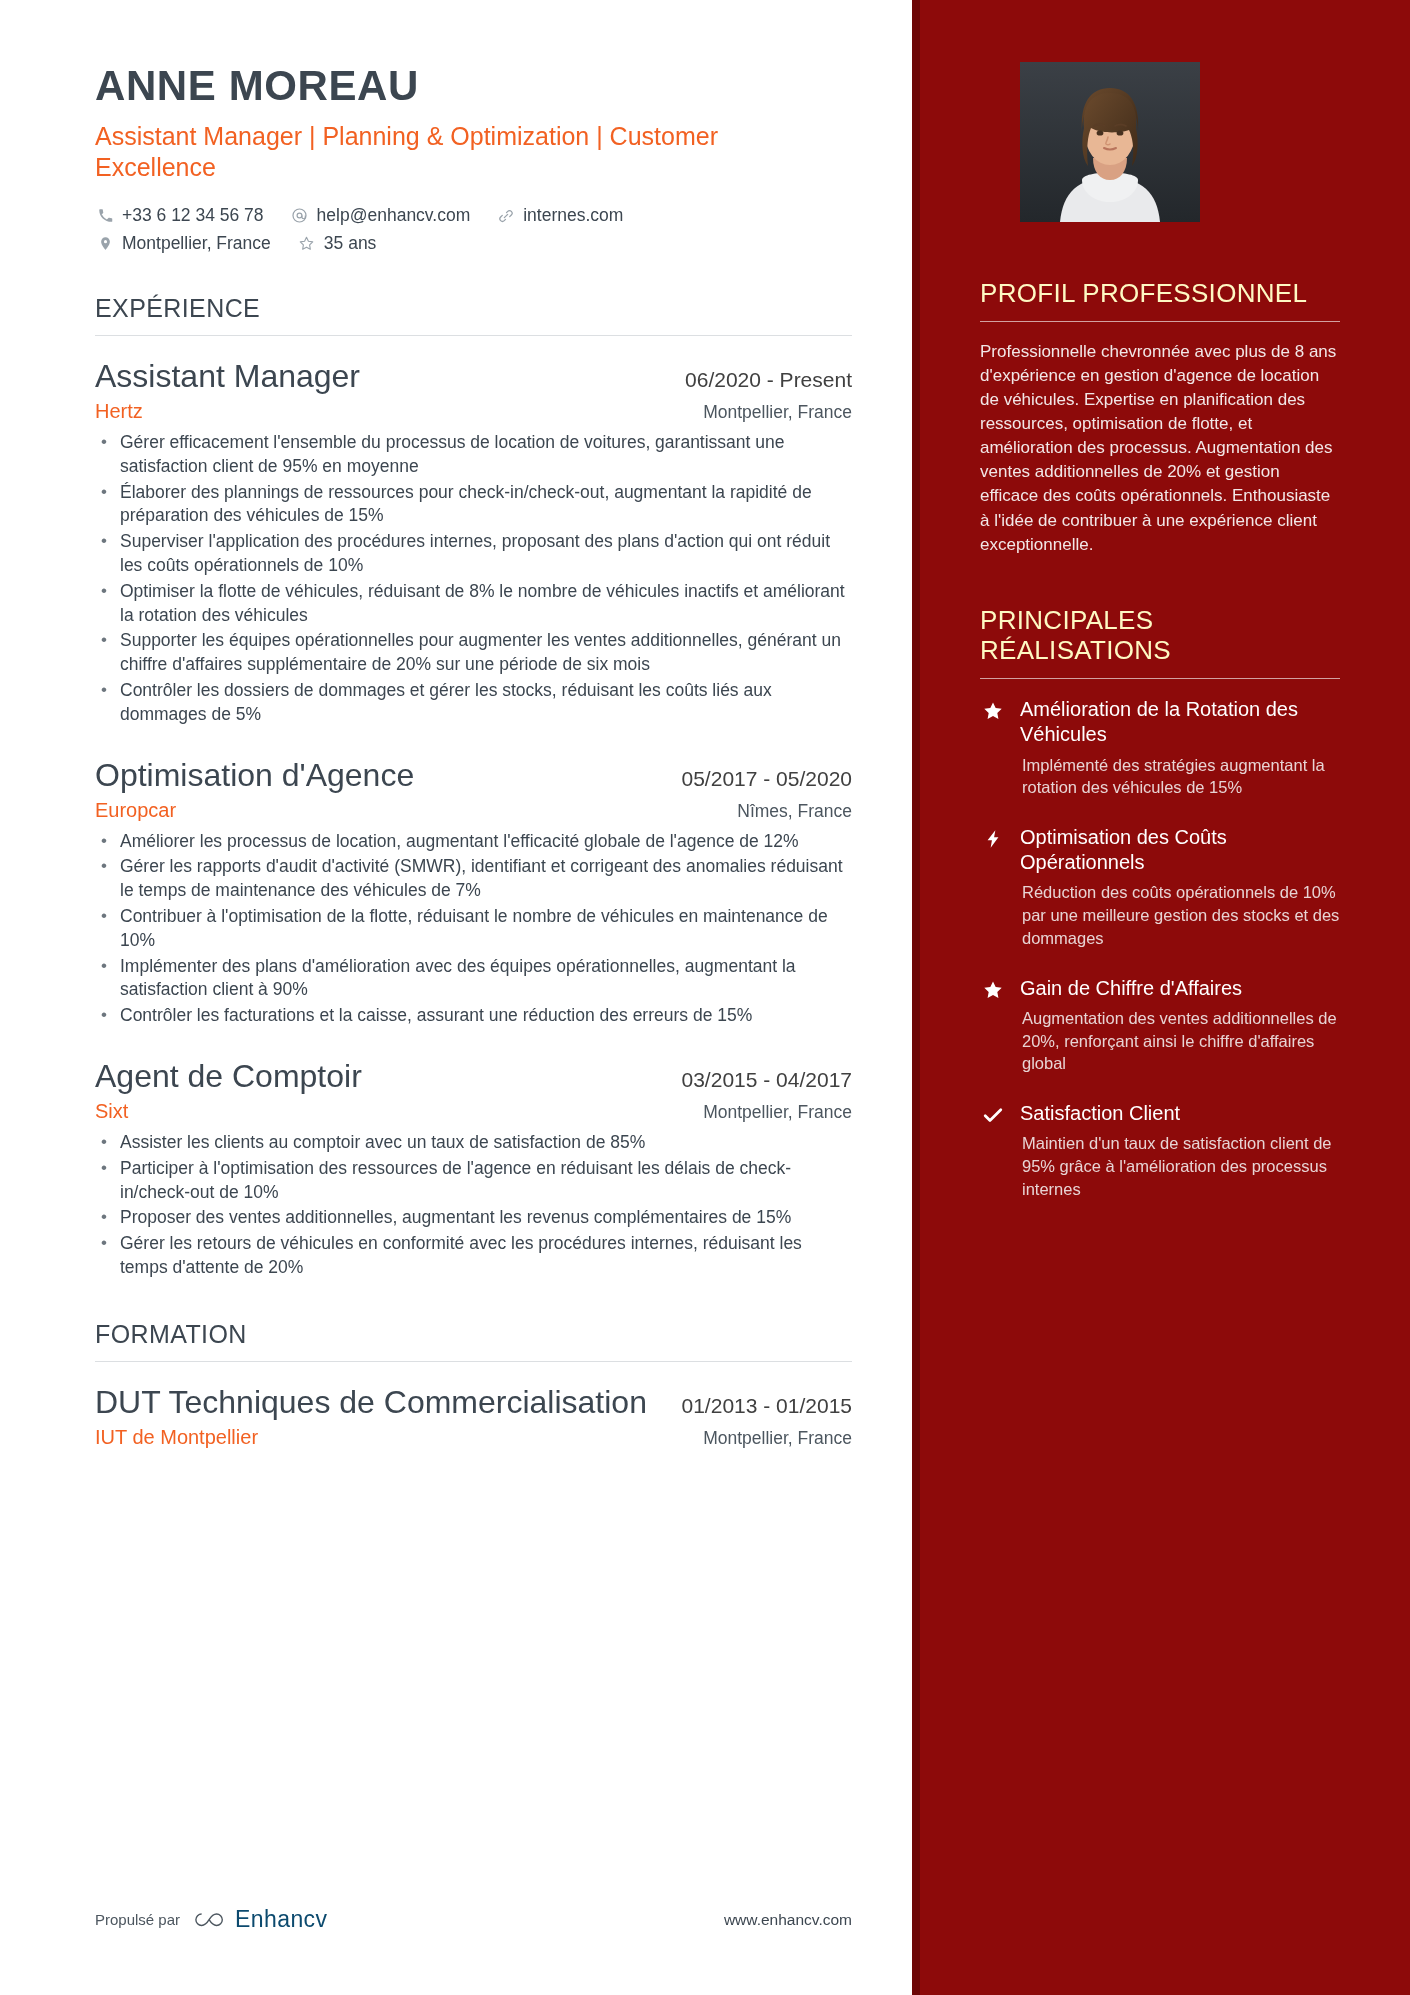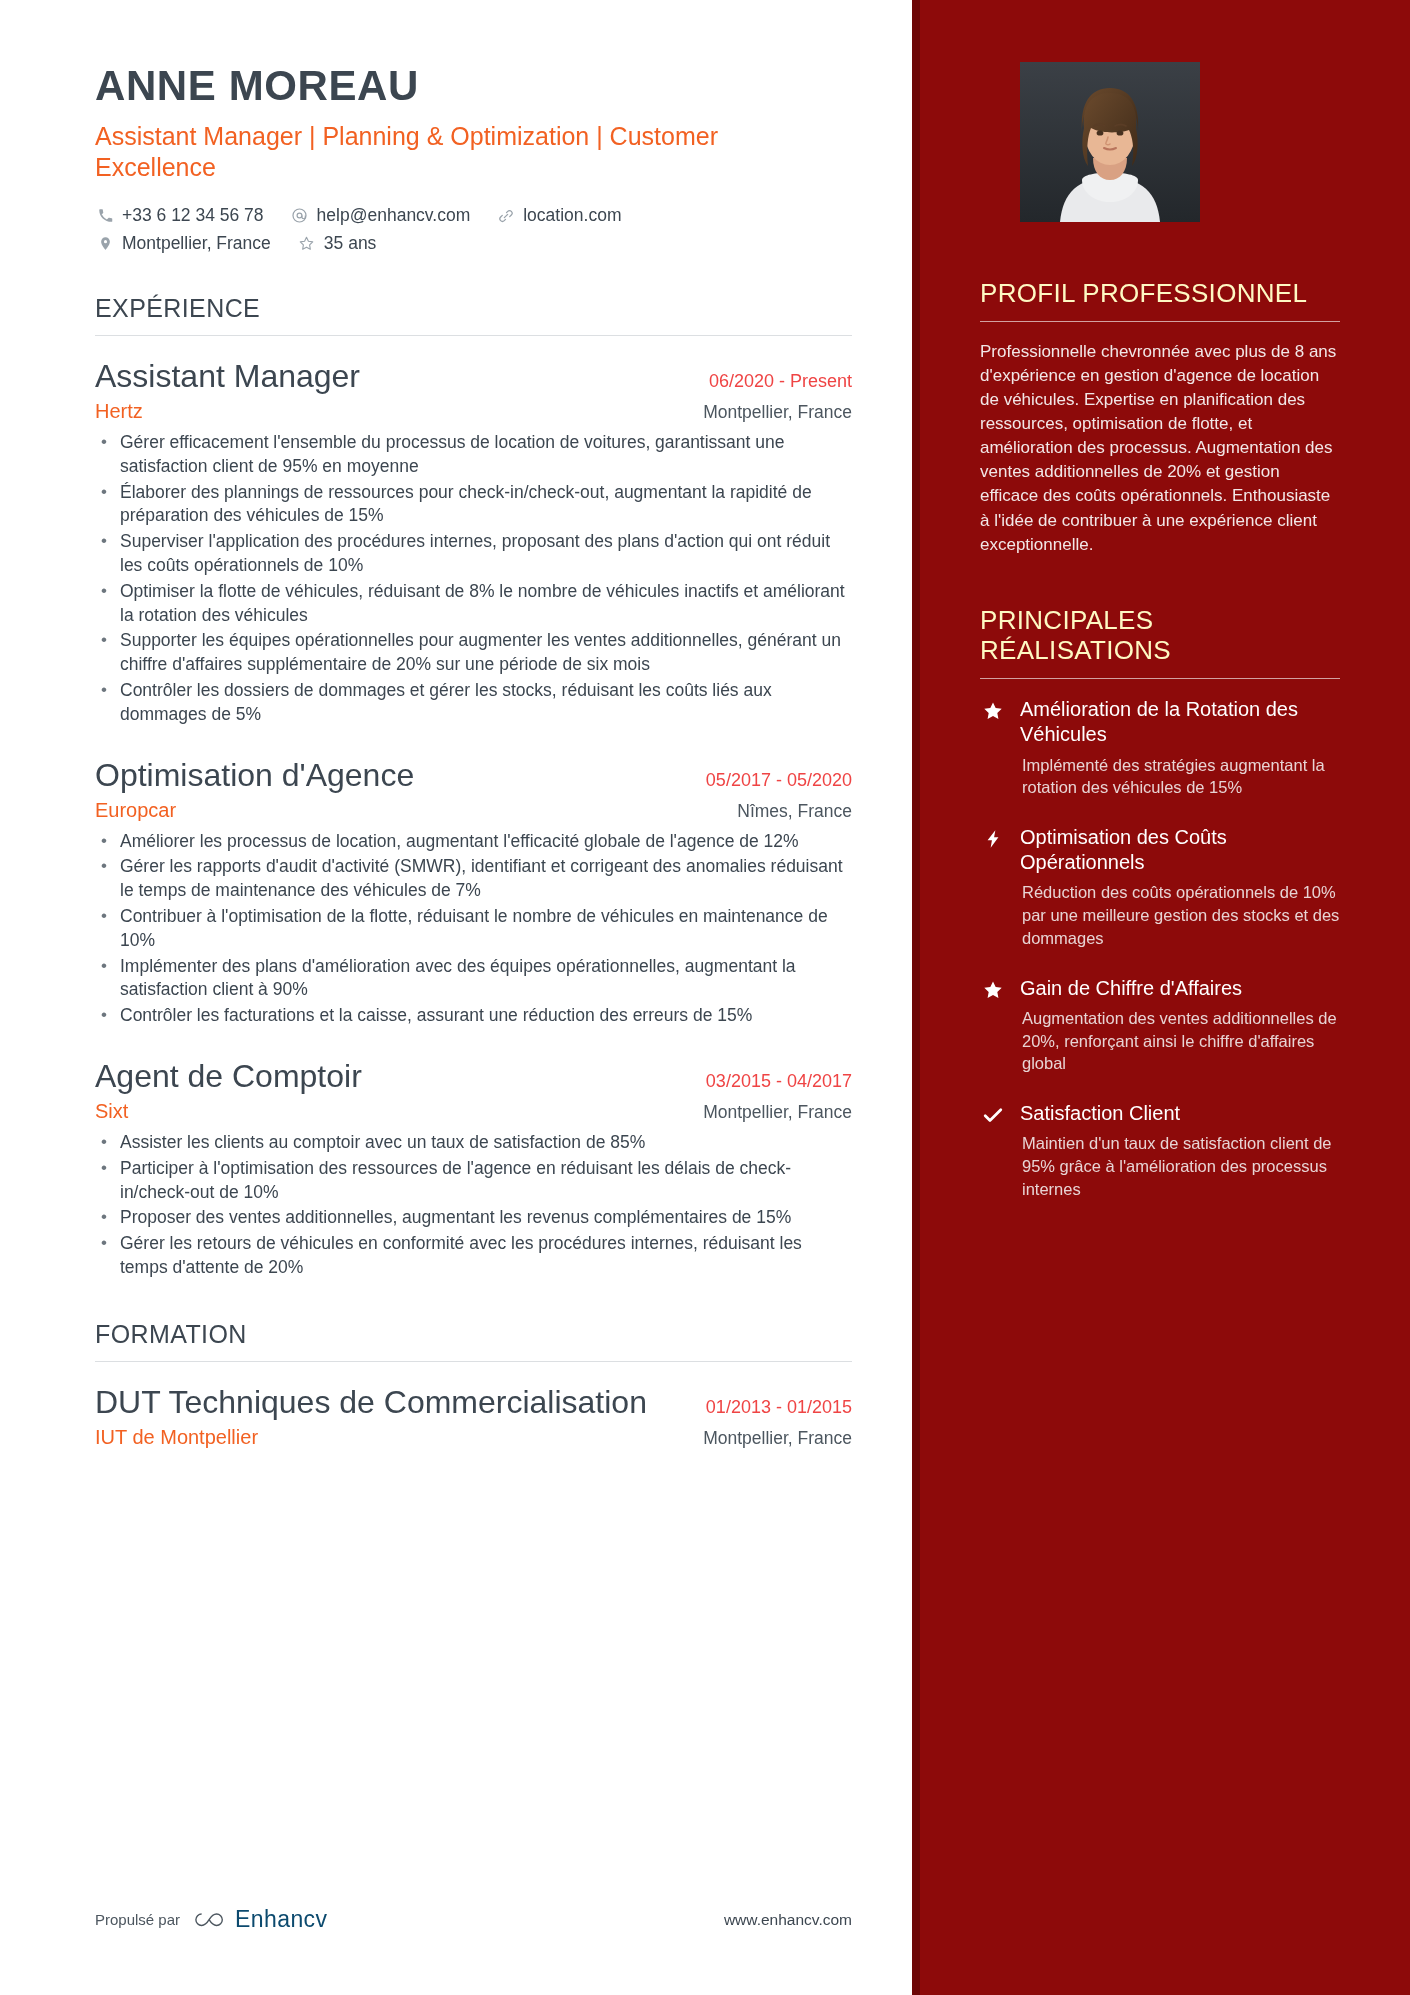--- a/index.html
+++ b/index.html
@@ -36,21 +36,21 @@
   .sec-title {
     font-size: 25px; color: #3c4650; letter-spacing: .4px;
     font-weight: 400; padding-bottom: 12px;
   }
   .sec-rule { height: 1px; background: #dcdfe2; width: 100%; margin-bottom: 20px; }
 
   .entry { margin-bottom: 28px; }
   .entry:last-child { margin-bottom: 0; }
   .entry-top { display: flex; justify-content: space-between; align-items: baseline; gap: 18px; }
   .entry-title { font-size: 32px; color: #3c4650; line-height: 1.25; }
-  .entry-meta { font-size: 18px; color: #ef4444; white-space: nowrap; flex: none; padding-top: 2px; }
+  .entry-meta { font-size: 21px; color: #404040; white-space: nowrap; flex: none; padding-top: 2px; }
   .entry-sub { display: flex; justify-content: space-between; align-items: baseline; gap: 18px; margin-top: 4px; margin-bottom: 8px; }
   .entry-org { font-size: 20px; color: #f26122; }
   .entry-loc { font-size: 17.5px; color: #4c565f; white-space: nowrap; flex: none; }
 
   ul.bullets { list-style: none; }
   ul.bullets li {
     position: relative; padding-left: 25px; margin-bottom: 2px;
     font-size: 17.5px; line-height: 1.36; color: #3c4650;
   }
   ul.bullets li::before {
@@ -133,21 +133,21 @@
           <span>help@enhancv.com</span>
         </div>
         <div class="c-item">
           <span class="ic">
             <svg width="16" height="16" viewBox="0 0 24 24" fill="none" stroke="currentColor" stroke-width="1.9" stroke-linecap="round">
                 <path d="M9.5 14.5l5-5"></path>
                 <path d="M12.8 6.9l1.8-1.8a3.8 3.8 0 0 1 5.4 5.4l-2.4 2.4"></path>
                 <path d="M11.2 17.1l-1.8 1.8a3.8 3.8 0 0 1-5.4-5.4l2.4-2.4"></path>
               </svg>
           </span>
-          <span>location.com</span>
+          <span>internes.com</span>
         </div>
       </div>
       <div class="contact-row">
         <div class="c-item">
           <span class="ic">
             <svg width="15" height="15" viewBox="0 0 24 24" fill="currentColor">
                 <path d="M12 2C8.1 2 5 5.1 5 9c0 5.2 7 13 7 13s7-7.8 7-13c0-3.9-3.1-7-7-7zm0 9.5A2.5 2.5 0 1 1 12 6.5a2.5 2.5 0 0 1 0 5z"></path>
               </svg>
           </span>
           <span>Montpellier, France</span>

